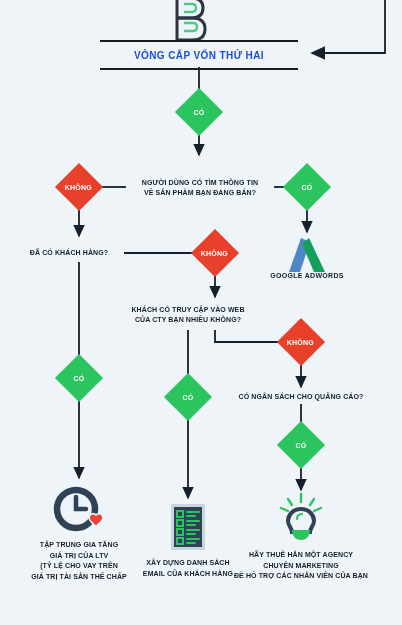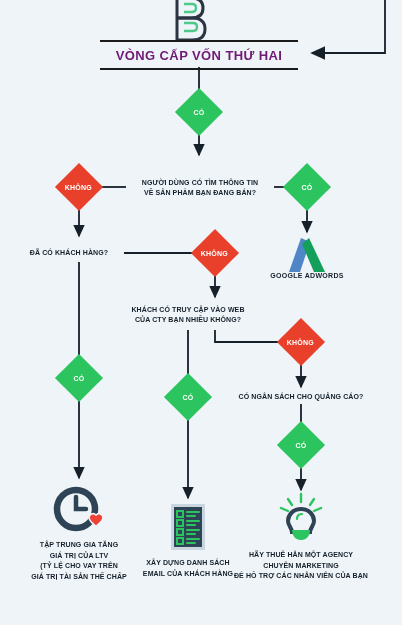--- a/index.html
+++ b/index.html
@@ -15,21 +15,21 @@
   
   .logo{
     position:absolute;left:171px;top:-4px;width:38px;height:48px;
   }
   .banner{
     position:absolute;left:100px;top:40px;width:198px;height:26px;
     border-top:2px solid #1b1b1b;border-bottom:2px solid #1b1b1b;
     display:flex;align-items:center;justify-content:center;
   }
   .banner-text{
-    font-size:13px;font-weight:bold;letter-spacing:.4px;color:#701a75;
+    font-size:10px;font-weight:bold;letter-spacing:.4px;color:#1d4ed8;
     white-space:nowrap;
   }
 
   
   .dia{
     position:absolute;width:34px;height:34px;
     transform:rotate(45deg);
     display:flex;align-items:center;justify-content:center;
   }
   .dia span{

